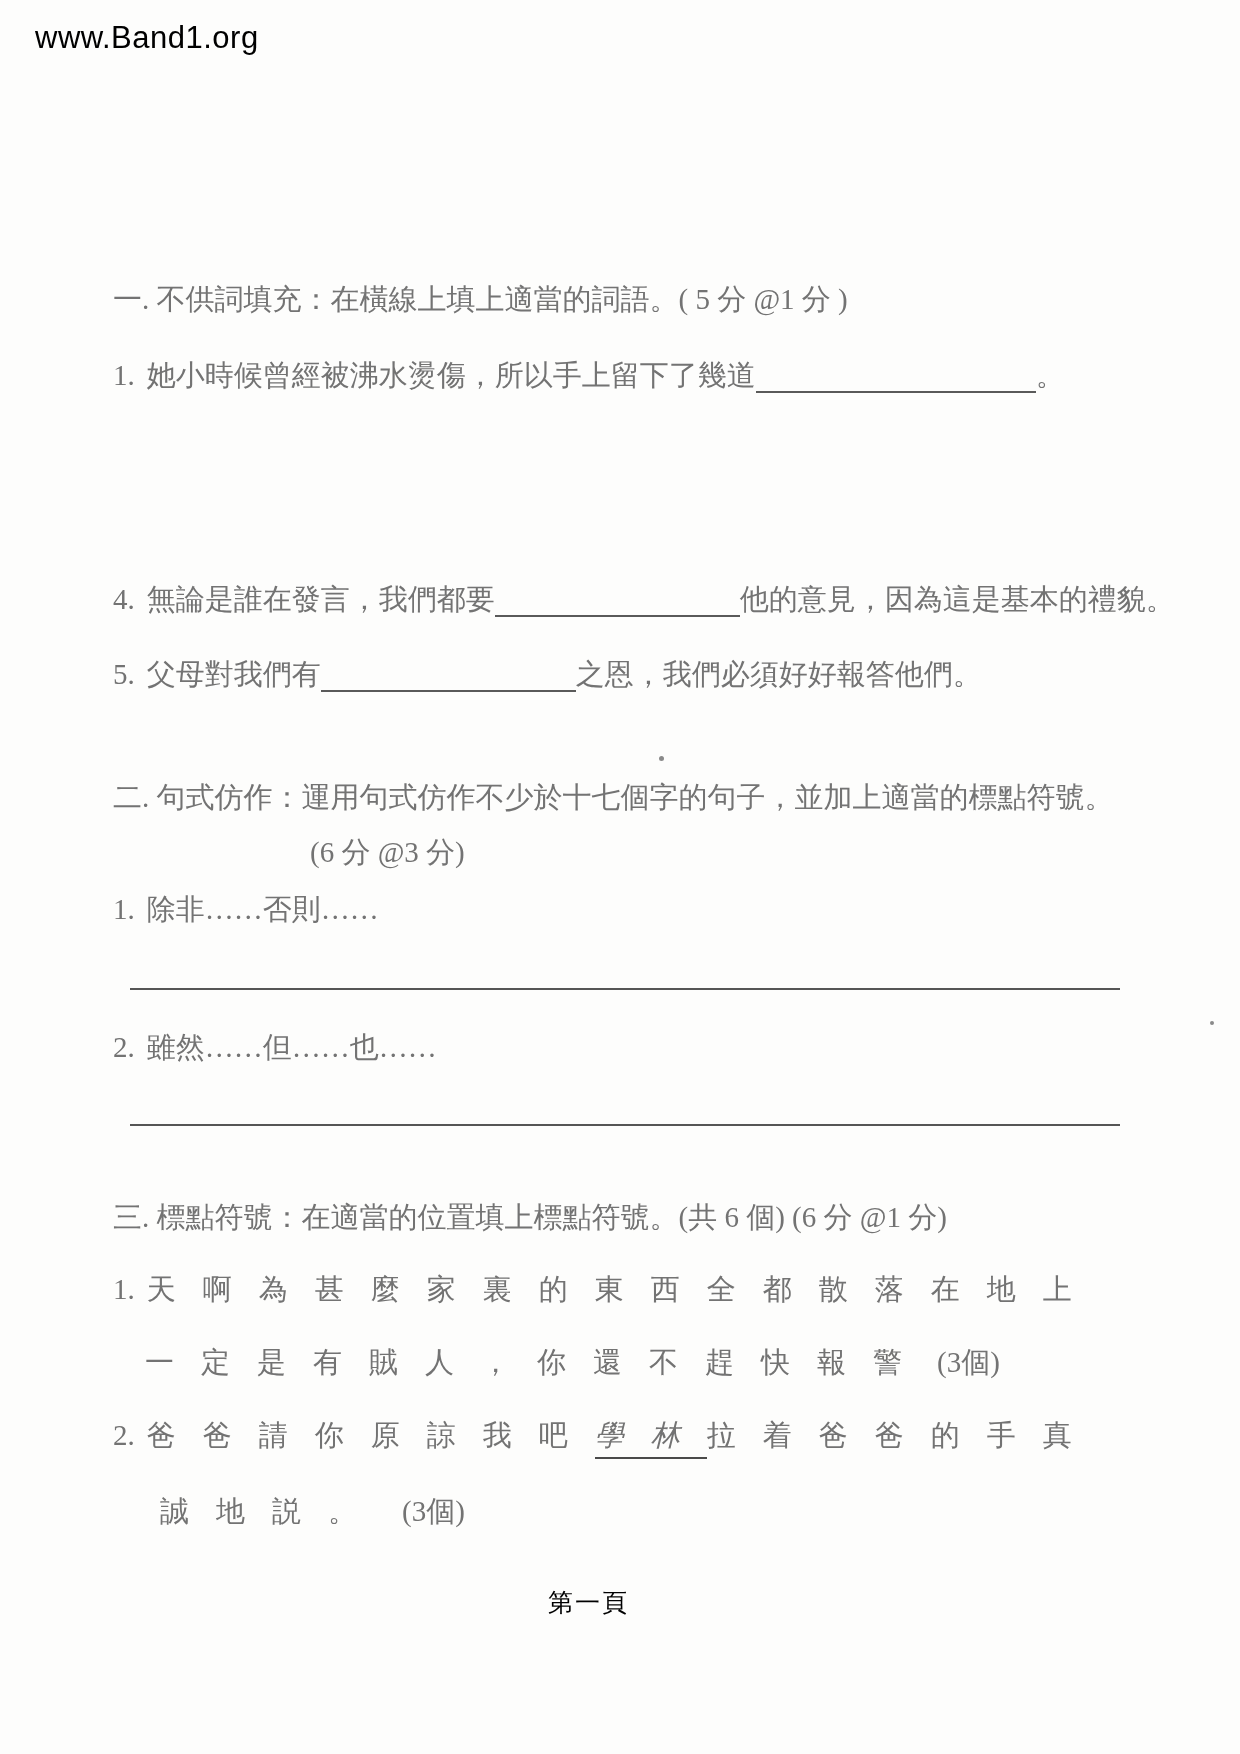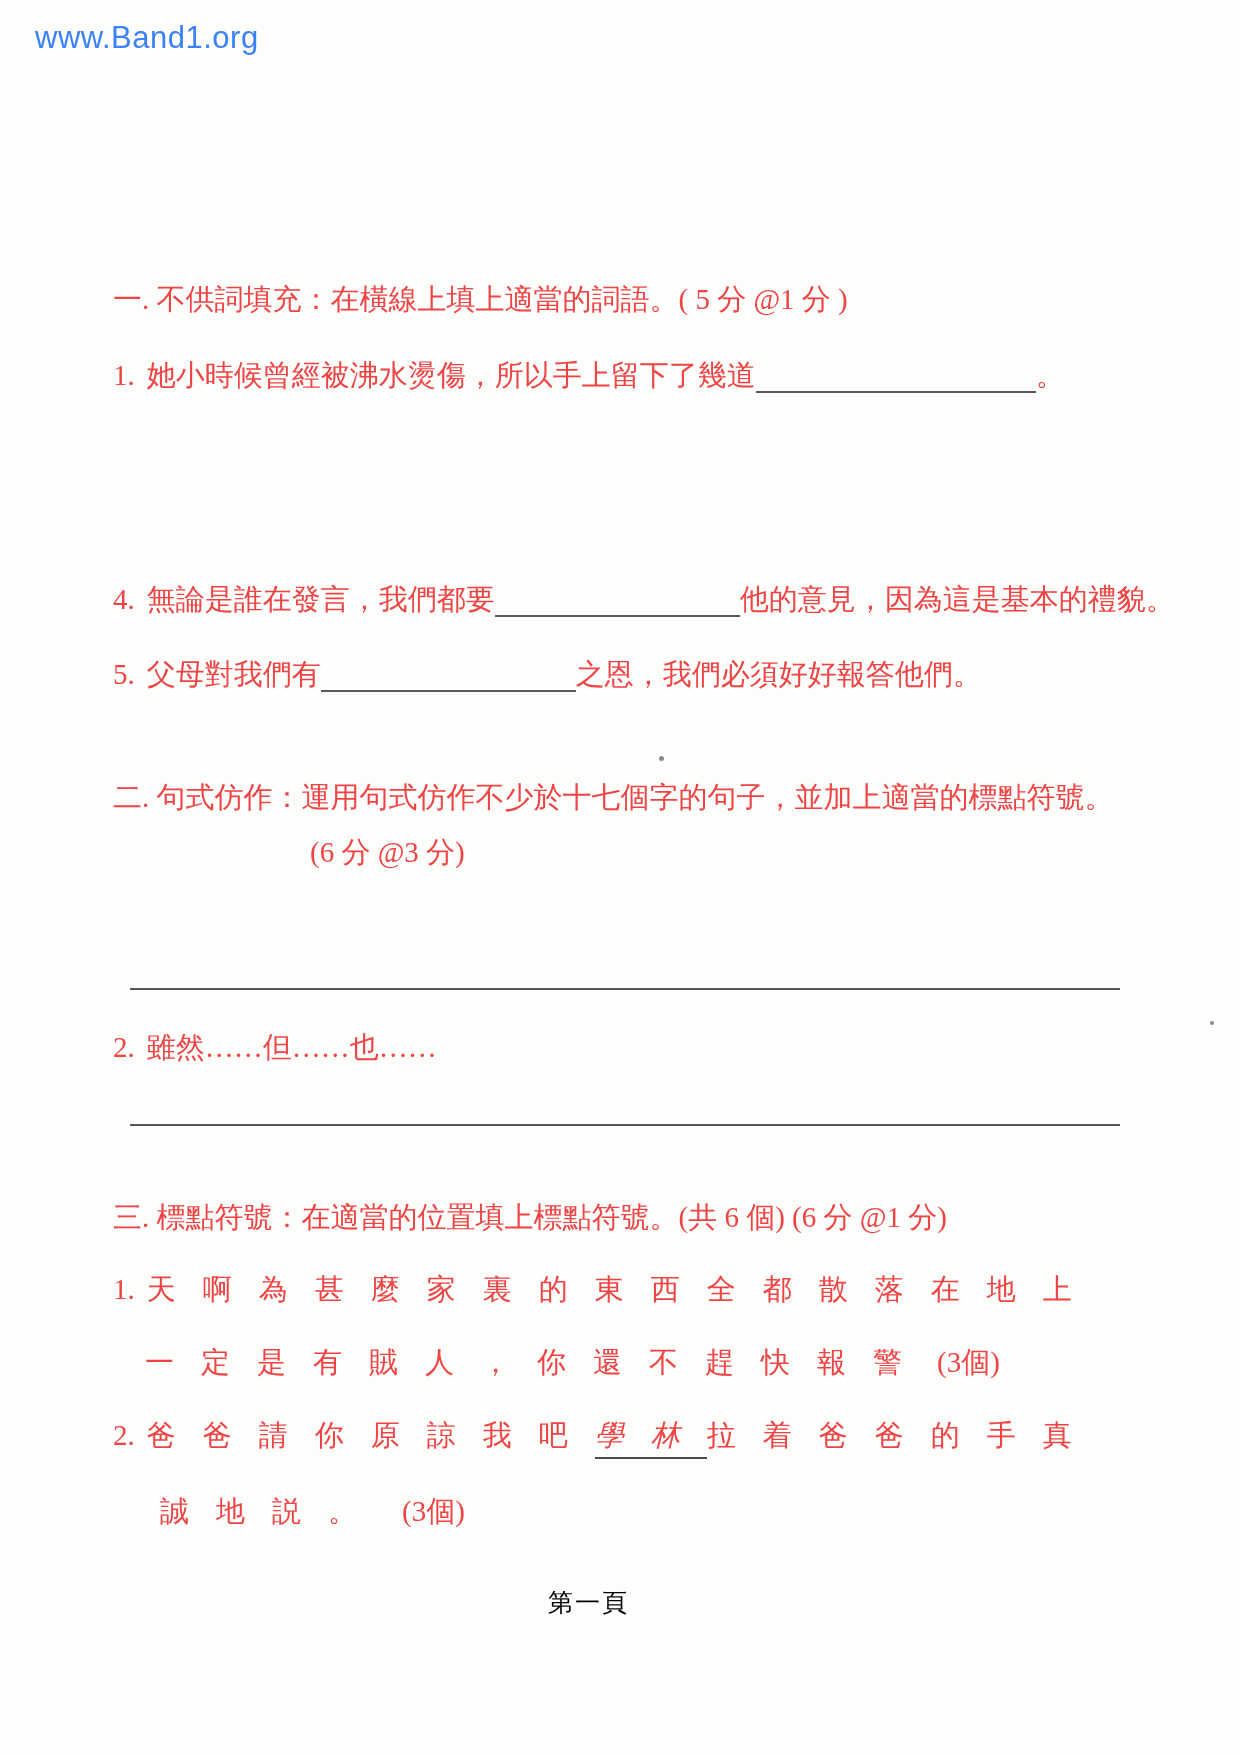--- a/index.html
+++ b/index.html
@@ -16,29 +16,29 @@
     background: #fdfdfc;
     color: #4a4a4a;
     overflow: hidden;
   }
   .watermark {
     position: absolute;
     left: 35px;
     top: 20px;
     font-family: "Liberation Sans", "DejaVu Sans", sans-serif;
     font-size: 31px;
-    color: #3b82f6;
+    color: #000000;
     letter-spacing: 0.5px;
   }
   .line {
     position: absolute;
     left: 113px;
     font-size: 29px;
     white-space: nowrap;
-    color: #ef4444;
+    color: #737373;
   }
   .qnum {
     display: inline-block;
     margin-right: 12px;
   }
   .blank {
     display: inline-block;
     border-bottom: 2px solid #5a5a5a;
     height: 1em;
     vertical-align: -8px;
@@ -102,20 +102,23 @@
   </div>
 
   <div class="line" style="top:655px">
     <span class="qnum">5.</span><span>父母對我們有</span><span class="blank w255"></span><span>之恩，我們必須好好報答他們。</span>
   </div>
 
   <div class="line" style="top:778px">二. 句式仿作：運用句式仿作不少於十七個字的句子，並加上適當的標點符號。</div>
   <div class="line" style="left:310px; top:833px">(6 分 @3 分)</div>
   <div class="artifact" style="left:659px; top:756px"></div>
 
+  <div class="line" style="top:890px">
+    <span class="qnum">1.</span><span>除非……否則……</span>
+  </div>
   <div class="rule" style="top:988px"></div>
 
   <div class="line" style="top:1028px">
     <span class="qnum">2.</span><span>雖然……但……也……</span>
   </div>
   <div class="rule" style="top:1124px"></div>
   <div class="artifact" style="left:1210px; top:1021px; width:4px; height:4px"></div>
 
   <div class="line" style="top:1198px">三. 標點符號：在適當的位置填上標點符號。(共 6 個)  (6 分 @1 分)</div>
 

